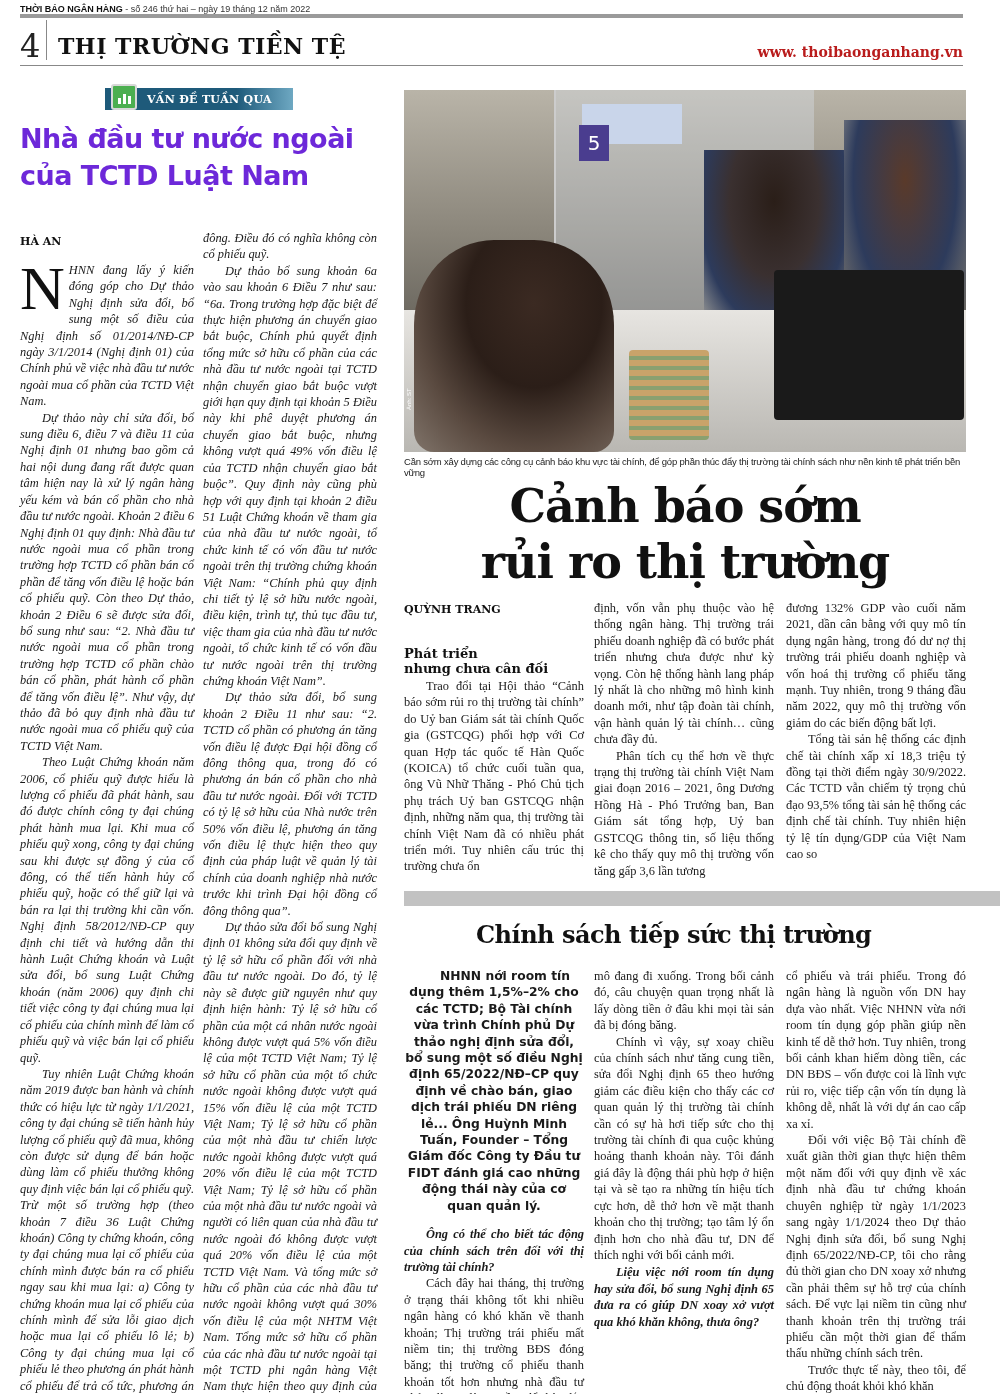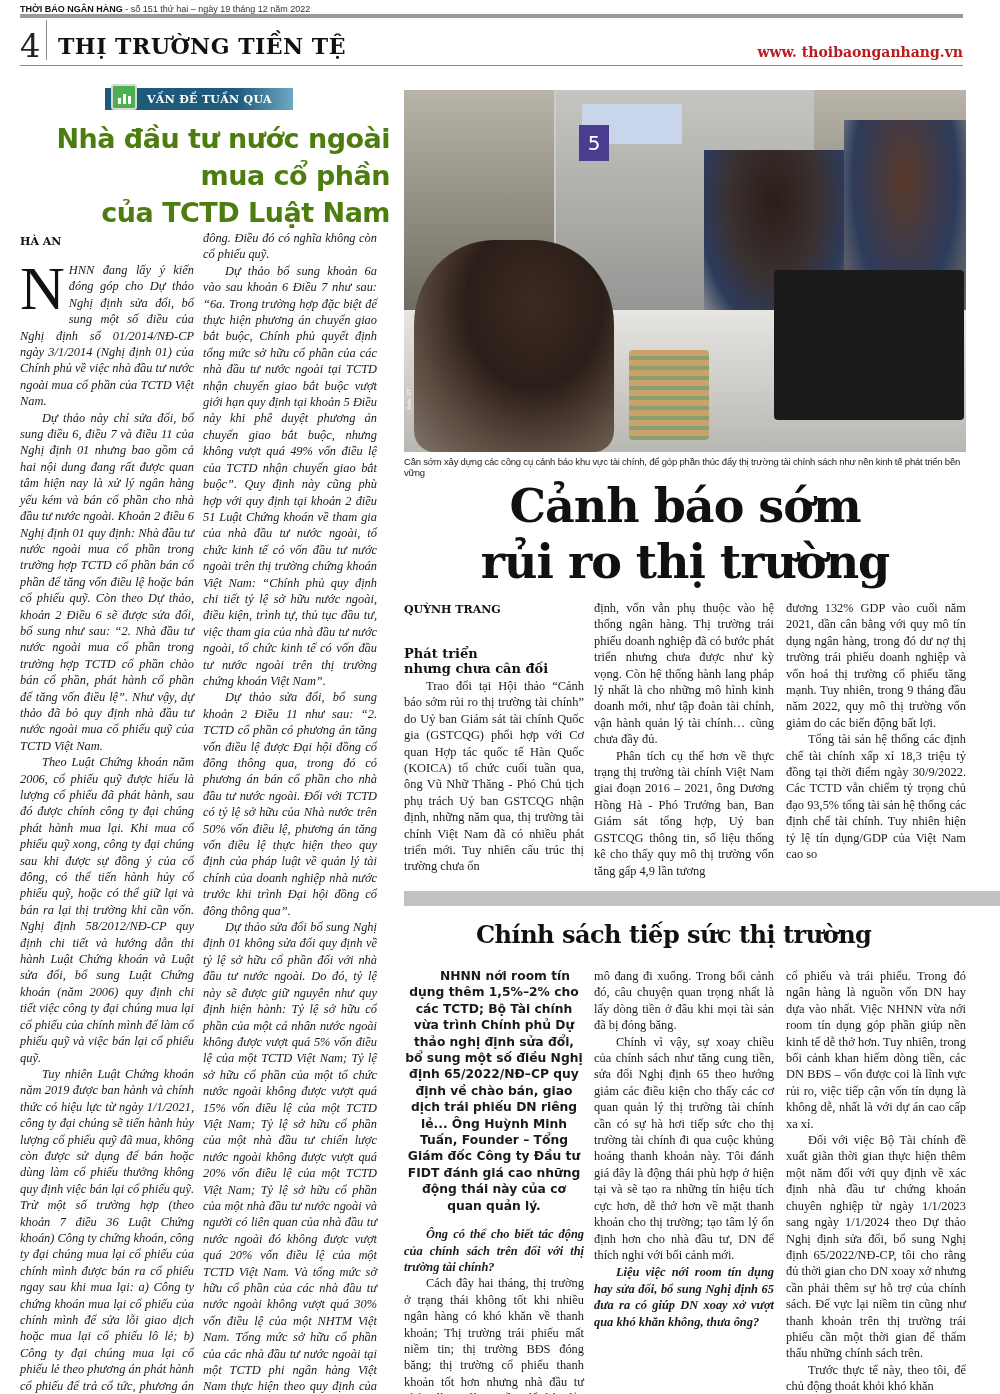--- a/index.html
+++ b/index.html
@@ -13,21 +13,21 @@
   .page-divider { position:absolute; left:46px; top:20px; width:1px; height:40px; background:#888; }
   .section-title { position:absolute; left:58px; top:33px; font-family:"DejaVu Serif", serif; font-weight:700; font-size:22px; color:#111; letter-spacing:0.5px; }
   .site-url { position:absolute; right:37px; top:44px; font-family:"DejaVu Serif", serif; font-weight:700; font-size:14px; color:#b91c1c; }
   .header-rule { position:absolute; left:20px; top:65px; width:943px; height:1px; background:#888; }
 
   .badge { position:absolute; left:105px; top:88px; width:188px; height:22px; background:linear-gradient(90deg,#1e5a7a 0%,#1e5a7a 70%,#6ea8c2 100%); display:flex; align-items:center; }
   .badge-icon { width:26px; height:26px; margin-top:-4px; margin-left:6px; background:#4caf50; border:2px solid #d8d8d8; border-radius:3px; display:flex; align-items:flex-end; justify-content:center; padding-bottom:4px; gap:2px; }
   .badge-icon i { display:block; width:3px; background:#fff; }
   .badge-text { color:#fff; font-family:"DejaVu Serif", serif; font-weight:700; font-size:11px; margin-left:10px; letter-spacing:0.3px; }
 
-  .h1-left { position:absolute; left:20px; top:120px; width:370px; text-align:right; font-family:"DejaVu Sans", sans-serif; font-weight:700; font-size:27px; line-height:37px; color:#4d7c0f; letter-spacing:-0.5px; }
+  .h1-left { position:absolute; left:20px; top:120px; width:370px; text-align:left; font-family:"DejaVu Sans", sans-serif; font-weight:700; font-size:27px; line-height:37px; color:#6d28d9; letter-spacing:-0.5px; }
   .byline { position:absolute; font-family:"DejaVu Serif", serif; font-weight:700; font-size:11px; color:#111; }
 
   .col { position:absolute; font-size:12.4px; line-height:16.4px; text-align:justify; }
   .col.it { font-style:italic; }
   .col p { text-indent:22px; }
   .col p.noind { text-indent:0; }
   .dropcap { float:left; font-family:"Liberation Serif", serif; font-size:62px; line-height:48px; margin:2px 4px 0 0; font-style:normal; color:#111; }
 
   .photo { position:absolute; left:404px; top:90px; width:562px; height:362px; overflow:hidden; background:#6b6a66; }
   .photo .wall { position:absolute; left:0; top:0; width:100%; height:100%; background:linear-gradient(180deg,#b9b4a8 0%,#8a857a 40%,#3c3a36 100%); }
@@ -50,40 +50,39 @@
 
   .box-bar { position:absolute; left:404px; top:891px; width:596px; height:15px; background:#c2c2c2; }
   .h2-box { position:absolute; left:404px; top:920px; width:596px; padding-left:72px; font-family:"DejaVu Serif", serif; font-weight:700; font-size:24px; color:#111; letter-spacing:-0.5px; }
 
   .sapo { font-family:"DejaVu Sans", sans-serif; font-weight:700; font-size:12.3px; line-height:16.4px; text-align:center; }
   .q { font-weight:700; font-style:italic; }
 </style>
 </head>
 <body>
 
-<div class="masthead-top"><b>THỜI BÁO NGÂN HÀNG</b><span> - số 151 thứ hai – ngày 19 tháng 12 năm 2022</span></div>
+<div class="masthead-top"><b>THỜI BÁO NGÂN HÀNG</b><span> - số 246 thứ hai – ngày 19 tháng 12 năm 2022</span></div>
 <div class="masthead-bar"></div>
 <div class="page-num">4</div>
 <div class="page-divider"></div>
 <div class="section-title">THỊ TRƯỜNG TIỀN TỆ</div>
 <div class="site-url">www. thoibaonganhang.vn</div>
 <div class="header-rule"></div>
 
 <div class="badge">
   <div class="badge-icon">
       <i style="height:6px"></i>
       <i style="height:10px"></i>
       <i style="height:8px"></i>
     </div>
   <span class="badge-text">VẤN ĐỀ TUẦN QUA</span>
 </div>
 
 <h1 class="h1-left">
   <span style="display:block">Nhà đầu tư nước ngoài</span>
-  <span style="display:block">mua cổ phần</span>
   <span style="display:block">của TCTD Luật Nam</span>
 </h1>
 
 <div class="byline" style="left:20px; top:235px;">HÀ AN</div>
 
 <div class="col it" style="left:20px; top:262px; width:174px;">
   <p class="noind"><span class="dropcap">N</span><span>HNN đang lấy ý kiến đóng góp cho Dự thảo Nghị định sửa đổi, bổ sung một số điều của Nghị định số 01/2014/NĐ-CP ngày 3/1/2014 (Nghị định 01) của Chính phủ về việc nhà đầu tư nước ngoài mua cổ phần của TCTD Việt Nam.</span></p>
   <p>Dự thảo này chỉ sửa đổi, bổ sung điều 6, điều 7 và điều 11 của Nghị định 01 nhưng bao gồm cả hai nội dung đang rất được quan tâm hiện nay là xử lý ngân hàng yếu kém và bán cổ phần cho nhà đầu tư nước ngoài. Khoản 2 điều 6 Nghị định 01 quy định: Nhà đầu tư nước ngoài mua cổ phần trong trường hợp TCTD cổ phần bán cổ phần để tăng vốn điều lệ hoặc bán cổ phiếu quỹ. Còn theo Dự thảo, khoản 2 Điều 6 sẽ được sửa đổi, bổ sung như sau: “2. Nhà đầu tư nước ngoài mua cổ phần trong trường hợp TCTD cổ phần chào bán cổ phần, phát hành cổ phần để tăng vốn điều lệ”. Như vậy, dự thảo đã bỏ quy định nhà đầu tư nước ngoài mua cổ phiếu quỹ của TCTD Việt Nam.</p>
   <p>Theo Luật Chứng khoán năm 2006, cổ phiếu quỹ được hiểu là lượng cổ phiếu đã phát hành, sau đó được chính công ty đại chúng phát hành mua lại. Khi mua cổ phiếu quỹ xong, công ty đại chúng sau khi được sự đồng ý của cổ đông, có thể tiến hành hủy cổ phiếu quỹ, hoặc có thể giữ lại và bán ra lại thị trường khi cần vốn. Nghị định 58/2012/NĐ-CP quy định chi tiết và hướng dẫn thi hành Luật Chứng khoán và Luật sửa đổi, bổ sung Luật Chứng khoán (năm 2006) quy định chi tiết việc công ty đại chúng mua lại cổ phiếu của chính mình để làm cổ phiếu quỹ và việc bán lại cổ phiếu quỹ.</p>
   <p>Tuy nhiên Luật Chứng khoán năm 2019 được ban hành và chính thức có hiệu lực từ ngày 1/1/2021, công ty đại chúng sẽ tiến hành hủy lượng cổ phiếu quỹ đã mua, không còn được sử dụng để bán hoặc dùng làm cổ phiếu thưởng không quy định việc bán lại cổ phiếu quỹ. Trừ một số trường hợp (theo khoản 7 điều 36 Luật Chứng khoán) Công ty chứng khoán, công ty đại chúng mua lại cổ phiếu của chính mình được bán ra cổ phiếu ngay sau khi mua lại: a) Công ty chứng khoán mua lại cổ phiếu của chính mình để sửa lỗi giao dịch hoặc mua lại cổ phiếu lô lẻ; b) Công ty đại chúng mua lại cổ phiếu lẻ theo phương án phát hành cổ phiếu để trả cổ tức, phương án phát hành cổ phiếu từ nguồn vốn chủ sở hữu; c) Công ty đại chúng mua lại cổ phiếu lô lẻ theo yêu cầu của cổ</p>
@@ -121,21 +120,21 @@
 <div class="col" style="left:404px; top:646px; width:180px;">
   <div class="subhead">
     <span style="display:block">Phát triển</span>
     <span style="display:block">nhưng chưa cân đối</span>
   </div>
   <p>Trao đổi tại Hội thảo “Cảnh báo sớm rủi ro thị trường tài chính” do Uỷ ban Giám sát tài chính Quốc gia (GSTCQG) phối hợp với Cơ quan Hợp tác quốc tế Hàn Quốc (KOICA) tổ chức cuối tuần qua, ông Vũ Nhữ Thăng - Phó Chủ tịch phụ trách Uỷ ban GSTCQG nhận định, những năm qua, thị trường tài chính Việt Nam đã có nhiều phát triển mới. Tuy nhiên cấu trúc thị trường chưa ổn</p>
 </div>
 
 <div class="col" style="left:594px; top:600px; width:180px;">
   <p class="noind">định, vốn vẫn phụ thuộc vào hệ thống ngân hàng. Thị trường trái phiếu doanh nghiệp đã có bước phát triển nhưng chưa được như kỳ vọng. Còn hệ thống hành lang pháp lý nhất là cho những mô hình kinh doanh mới, như tập đoàn tài chính, vận hành quản lý tài chính… cũng chưa đầy đủ.</p>
-  <p>Phân tích cụ thể hơn về thực trạng thị trường tài chính Việt Nam giai đoạn 2016 – 2021, ông Dương Hồng Hà - Phó Trưởng ban, Ban Giám sát tổng hợp, Uỷ ban GSTCQG thông tin, số liệu thống kê cho thấy quy mô thị trường vốn tăng gấp 4,9 lần tương</p>
+  <p>Phân tích cụ thể hơn về thực trạng thị trường tài chính Việt Nam giai đoạn 2016 – 2021, ông Dương Hồng Hà - Phó Trưởng ban, Ban Giám sát tổng hợp, Uỷ ban GSTCQG thông tin, số liệu thống kê cho thấy quy mô thị trường vốn tăng gấp 3,6 lần tương</p>
 </div>
 
 <div class="col" style="left:786px; top:600px; width:180px;">
   <p class="noind">đương 132% GDP vào cuối năm 2021, dần cân bằng với quy mô tín dụng ngân hàng, trong đó dư nợ thị trường trái phiếu doanh nghiệp và vốn hoá thị trường cổ phiếu tăng mạnh. Tuy nhiên, trong 9 tháng đầu năm 2022, quy mô thị trường vốn giảm do các biến động bất lợi.</p>
   <p>Tổng tài sản hệ thống các định chế tài chính xấp xỉ 18,3 triệu tỷ đồng tại thời điểm ngày 30/9/2022. Các TCTD vẫn chiếm tỷ trọng chủ đạo 93,5% tổng tài sản hệ thống các định chế tài chính. Tuy nhiên hiện tỷ lệ tín dụng/GDP của Việt Nam cao so</p>
 </div>
 
 <div class="box-bar"></div>
 <h2 class="h2-box">Chính sách tiếp sức thị trường</h2>
 

